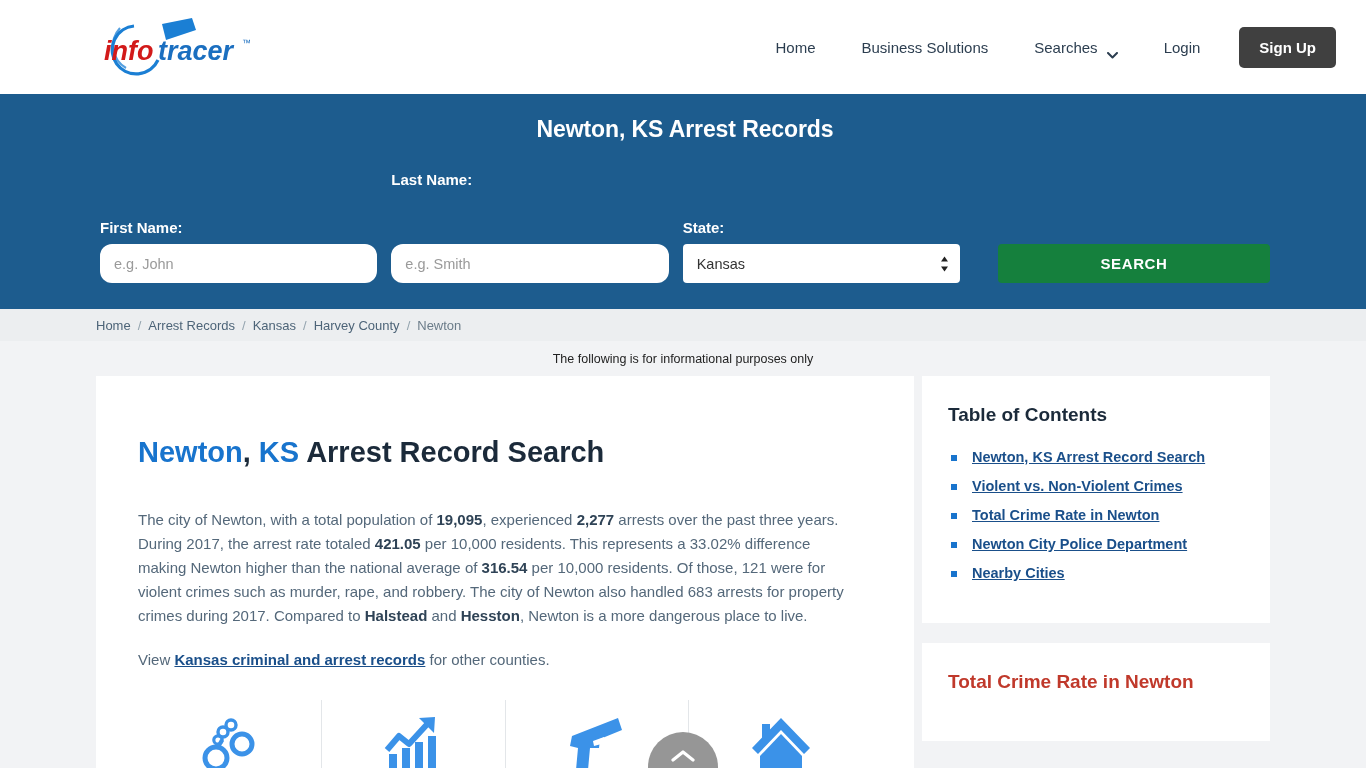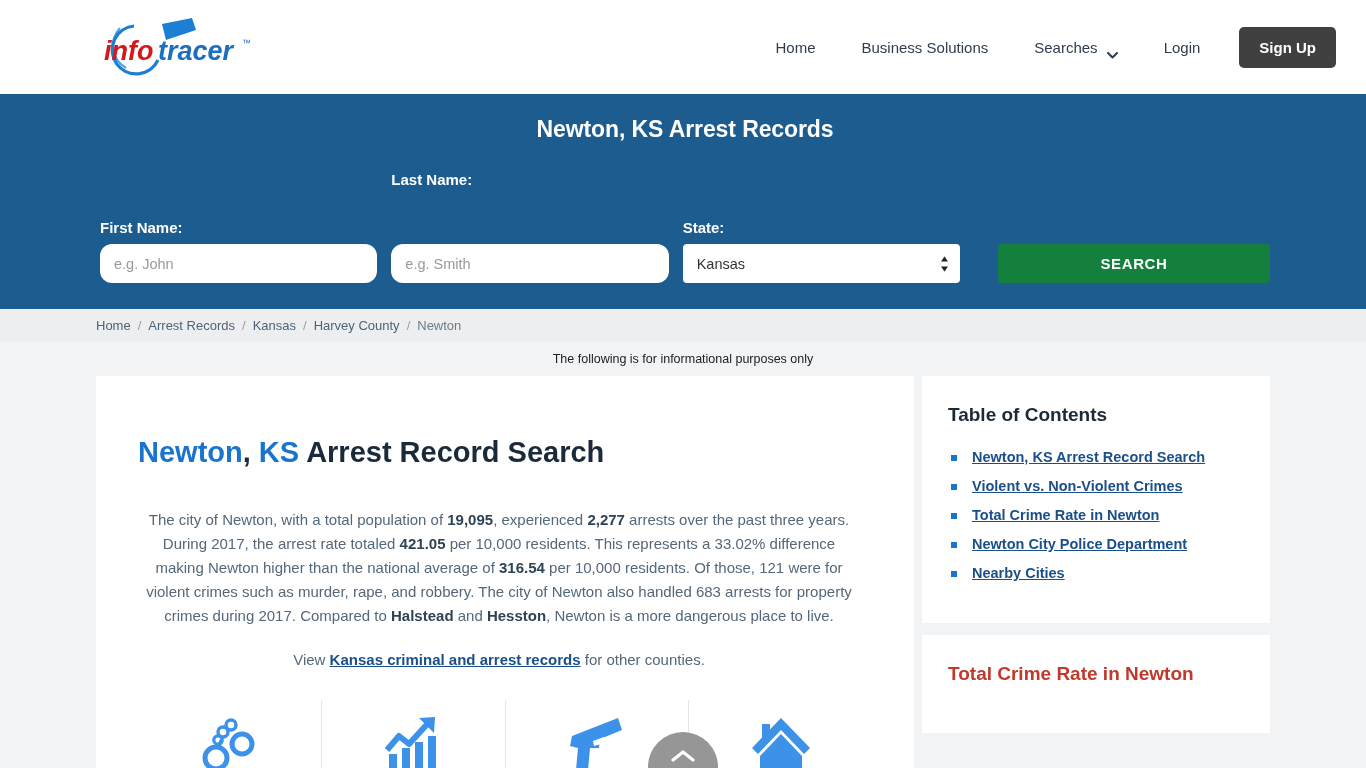--- a/index.html
+++ b/index.html
@@ -180,21 +180,20 @@
     line-height: 1.2;
   }
   .h1 .blue { color: #1874cd; }
   .h1 .comma { color: #1b2a3a; }
   .body-p {
     font-size: 15px;
     line-height: 24px;
     color: #54687a;
     margin: 38px 0 0 0;
     max-width: 722px;
-    text-align: center;
   }
   .body-p b { color: #2f4356; font-weight: bold; }
   .body-p2 { margin-top: 20px; }
   .inline-link {
     color: #1a4f8a;
     font-weight: bold;
     text-decoration: underline;
     cursor: pointer;
   }
 
@@ -207,21 +206,21 @@
     flex: 1;
     display: flex;
     align-items: flex-start;
     justify-content: center;
     padding-top: 14px;
     border-right: 1px solid #e3e6e9;
   }
   .icon-cell:last-child { border-right: none; }
 
   
-  .sidebar { width: 348px; display: flex; flex-direction: column; gap: 12px; }
+  .sidebar { width: 348px; display: flex; flex-direction: column; gap: 20px; }
   .side-card {
     background: #fff;
     padding: 28px 26px 26px 26px;
   }
   .side-card.toc { padding-bottom: 30px; }
   .toc-title {
     font-size: 19px;
     font-weight: bold;
     color: #1b2a3a;
     margin: 0 0 22px 0;

